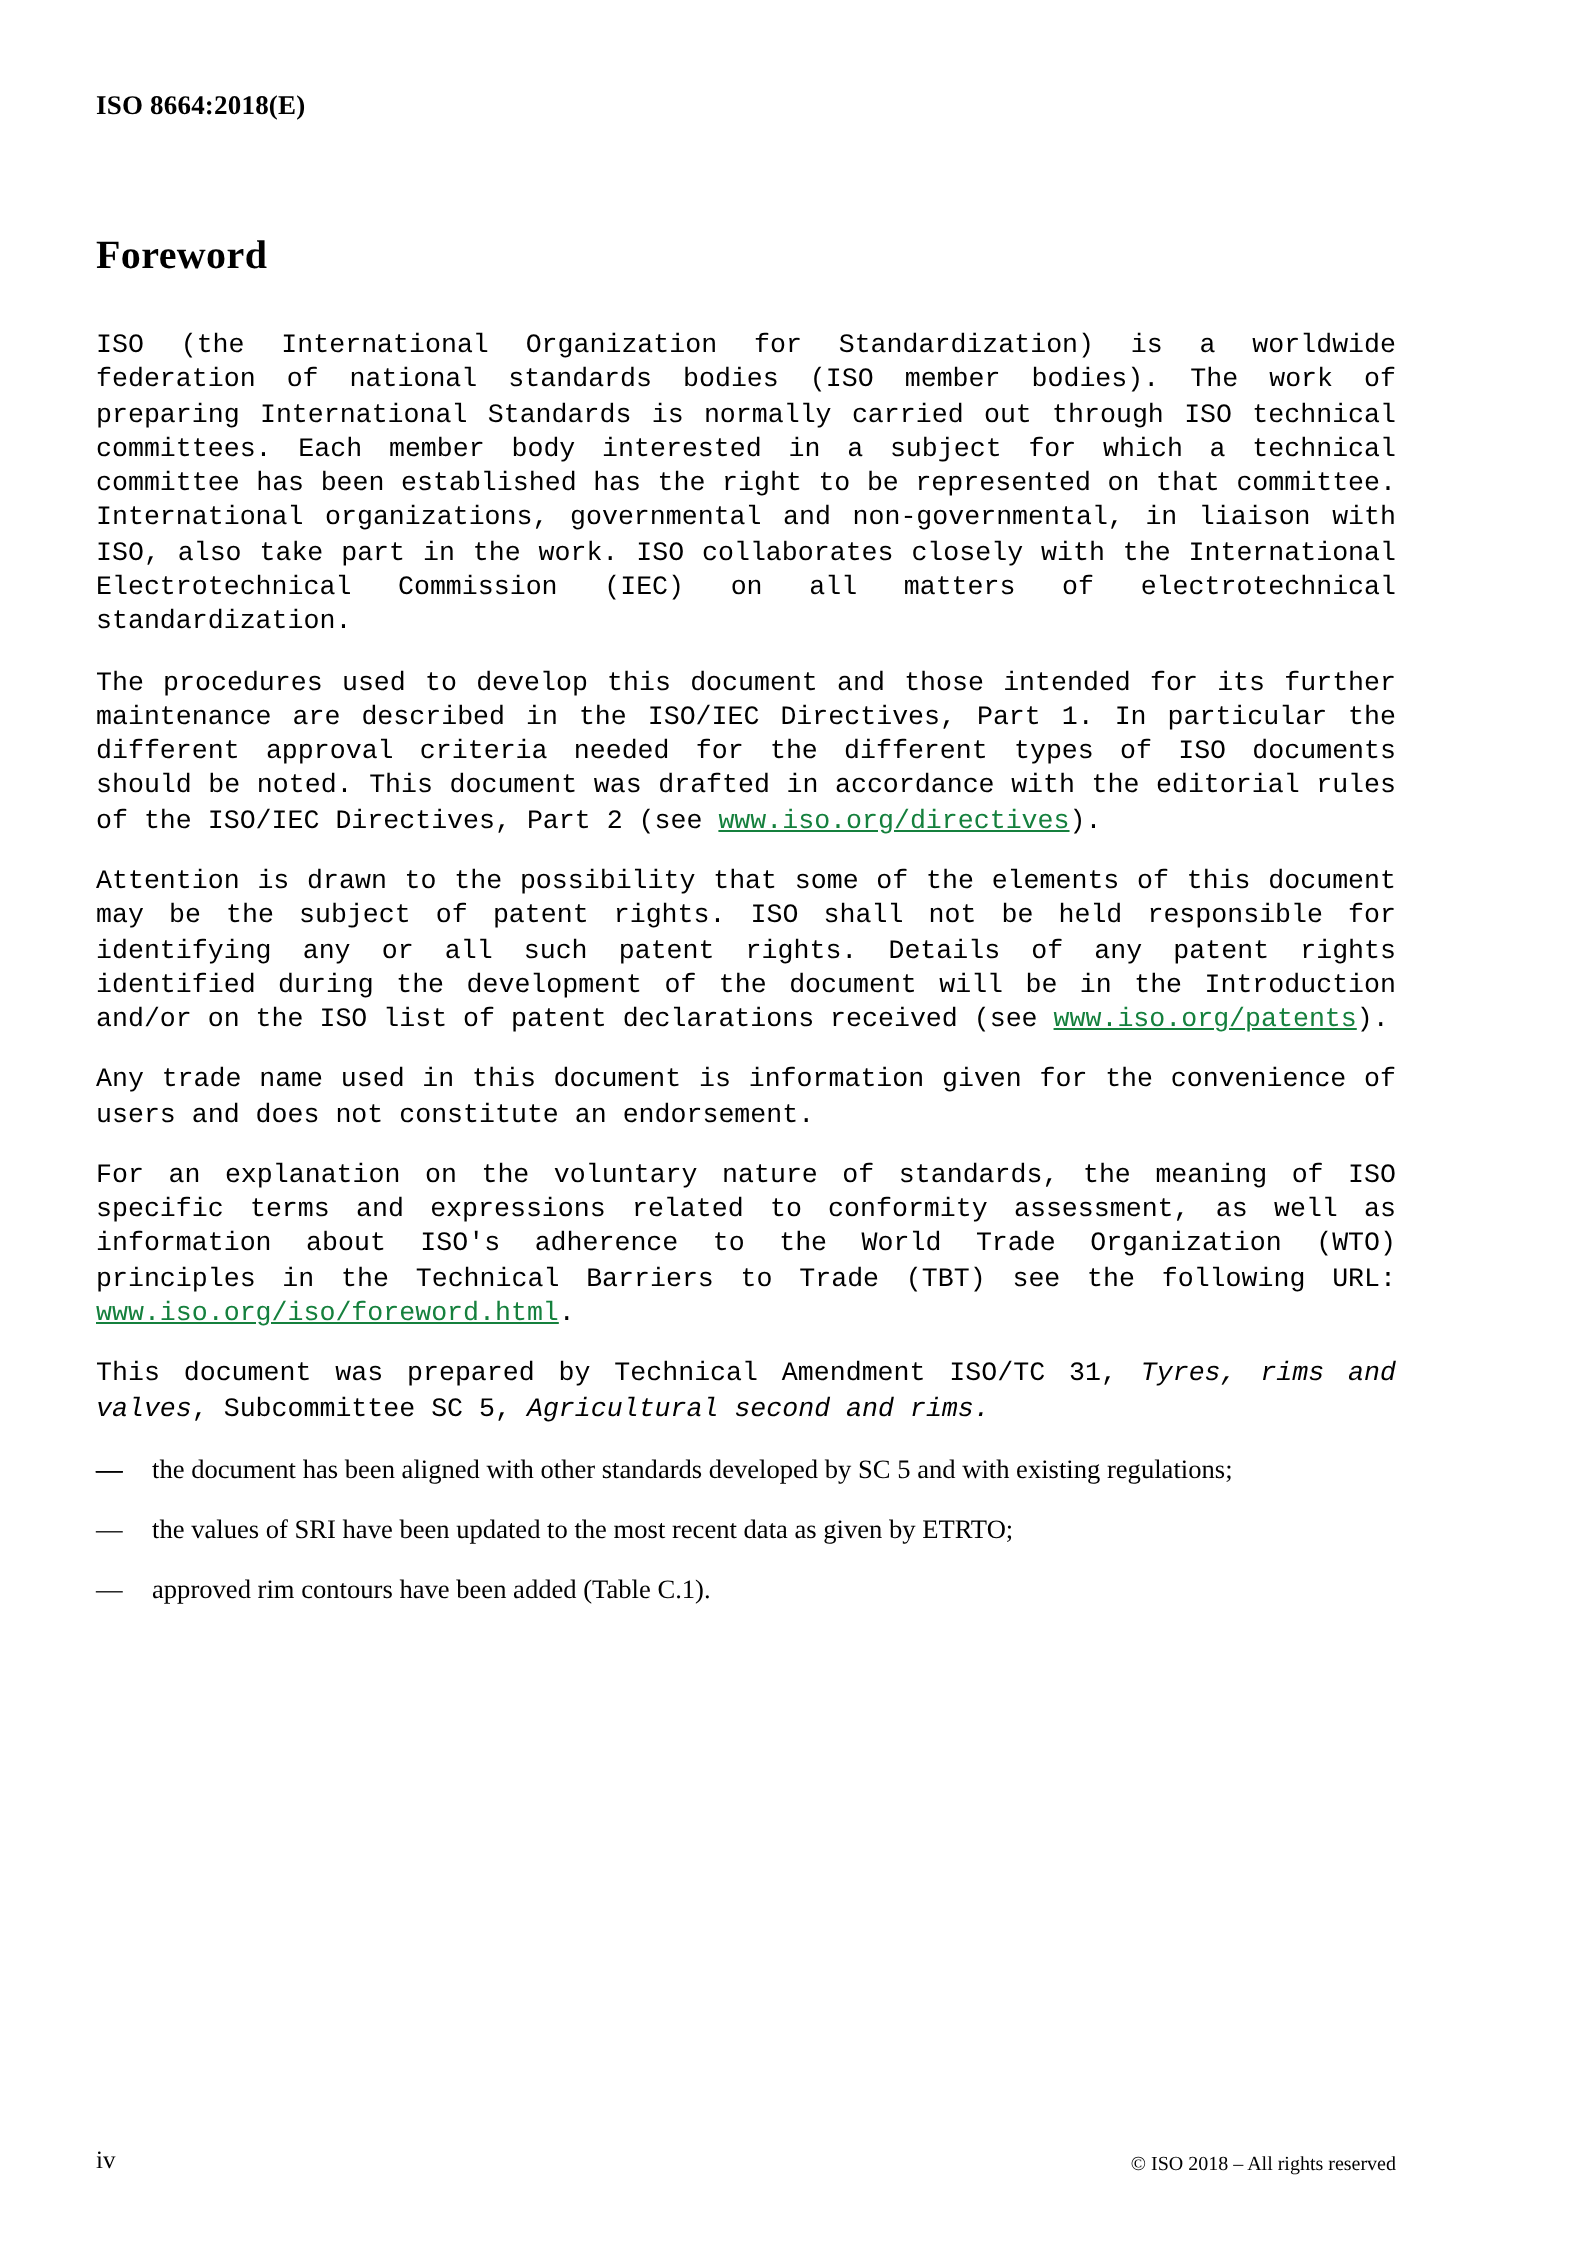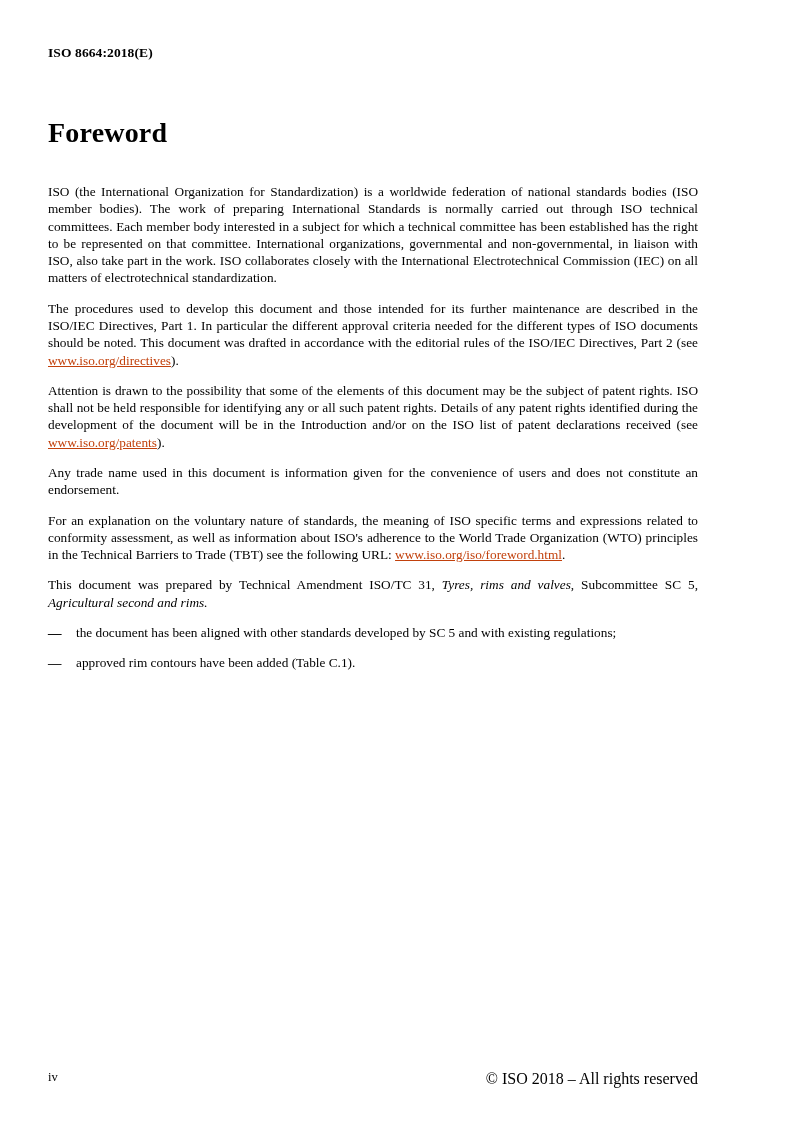--- a/index.html
+++ b/index.html
@@ -31,35 +31,36 @@
   }
   .doc-id {
     font-family: "Liberation Serif", serif;
     font-size: 13.5px;
     font-weight: bold;
     letter-spacing: 0.1px;
     margin: 0 0 0 0;
   }
   .title {
     font-family: "Liberation Serif", serif;
-    font-size: 28px;
+    font-size: 20px;
     font-weight: bold;
-    margin: 56px 0 34px 0;
+    margin: 56px 0 24px 0;
     letter-spacing: 0.2px;
   }
   p.para {
     font-size: 13.3px;
     line-height: 1.30;
     text-align: justify;
     margin: 0 0 13px 0;
     hyphens: none;
+    font-family: Liberation Mono, monospace;
   }
   p.para:last-child { margin-bottom: 0; }
   a.link {
-    color: #c2410c;
+    color: #15803d;
     text-decoration: underline;
   }
   .italic { font-style: italic; }
   ul.dashlist {
     list-style: none;
     margin: 0;
     padding: 0;
   }
   ul.dashlist li {
     position: relative;
@@ -74,28 +75,28 @@
     left: 0;
     top: 0;
   }
   .footer {
     position: absolute;
     left: 48px;
     right: 95px;
     bottom: 34px;
     display: flex;
     justify-content: space-between;
-    align-items: flex-start;
+    align-items: flex-end;
     font-size: 12.3px;
   }
   .footer .page-num {
     font-size: 12.5px;
   }
   .footer .copyright {
-    font-size: 16px;
+    font-size: 10px;
   }
 </style>
 </head>
 <body>
 
 <div class="page">
 
   <div class="content">
 
     <div class="doc-id">ISO 8664:2018(E)</div>
@@ -112,21 +113,21 @@
 
     <p class="para"><span>For an explanation on the voluntary nature of standards, the meaning of ISO specific terms and expressions related to conformity assessment, as well as information about ISO's adherence to the World Trade Organization (WTO) principles in the Technical Barriers to Trade (TBT) see the following URL: </span><a class="link" href="#">www.iso.org/iso/foreword.html</a><span>.</span></p>
 
     <p class="para"><span>This document was prepared by Technical Amendment ISO/TC 31, </span><span class="italic">Tyres, rims and valves</span><span>, Subcommittee SC 5, </span><span class="italic">Agricultural second and rims.</span></p>
 
 
     <ul class="dashlist">
       <li><span class="dash">—</span></li>
       <li><span class="dash">—</span></li>
       <li><span class="dash">—</span><span>the document has been aligned with other standards developed by SC 5 and with existing regulations;</span></li>
-      <li><span class="dash">—</span></li>
+      <li><span class="dash">—</span><span>the values of SRI have been updated to the most recent data as given by ETRTO;</span></li>
       <li><span class="dash">—</span><span>approved rim contours have been added (Table C.1).</span></li>
     </ul>
 
   </div>
 
   <div class="footer">
     <span class="page-num">iv</span>
     <span class="copyright">© ISO 2018 – All rights reserved</span>
   </div>
 

